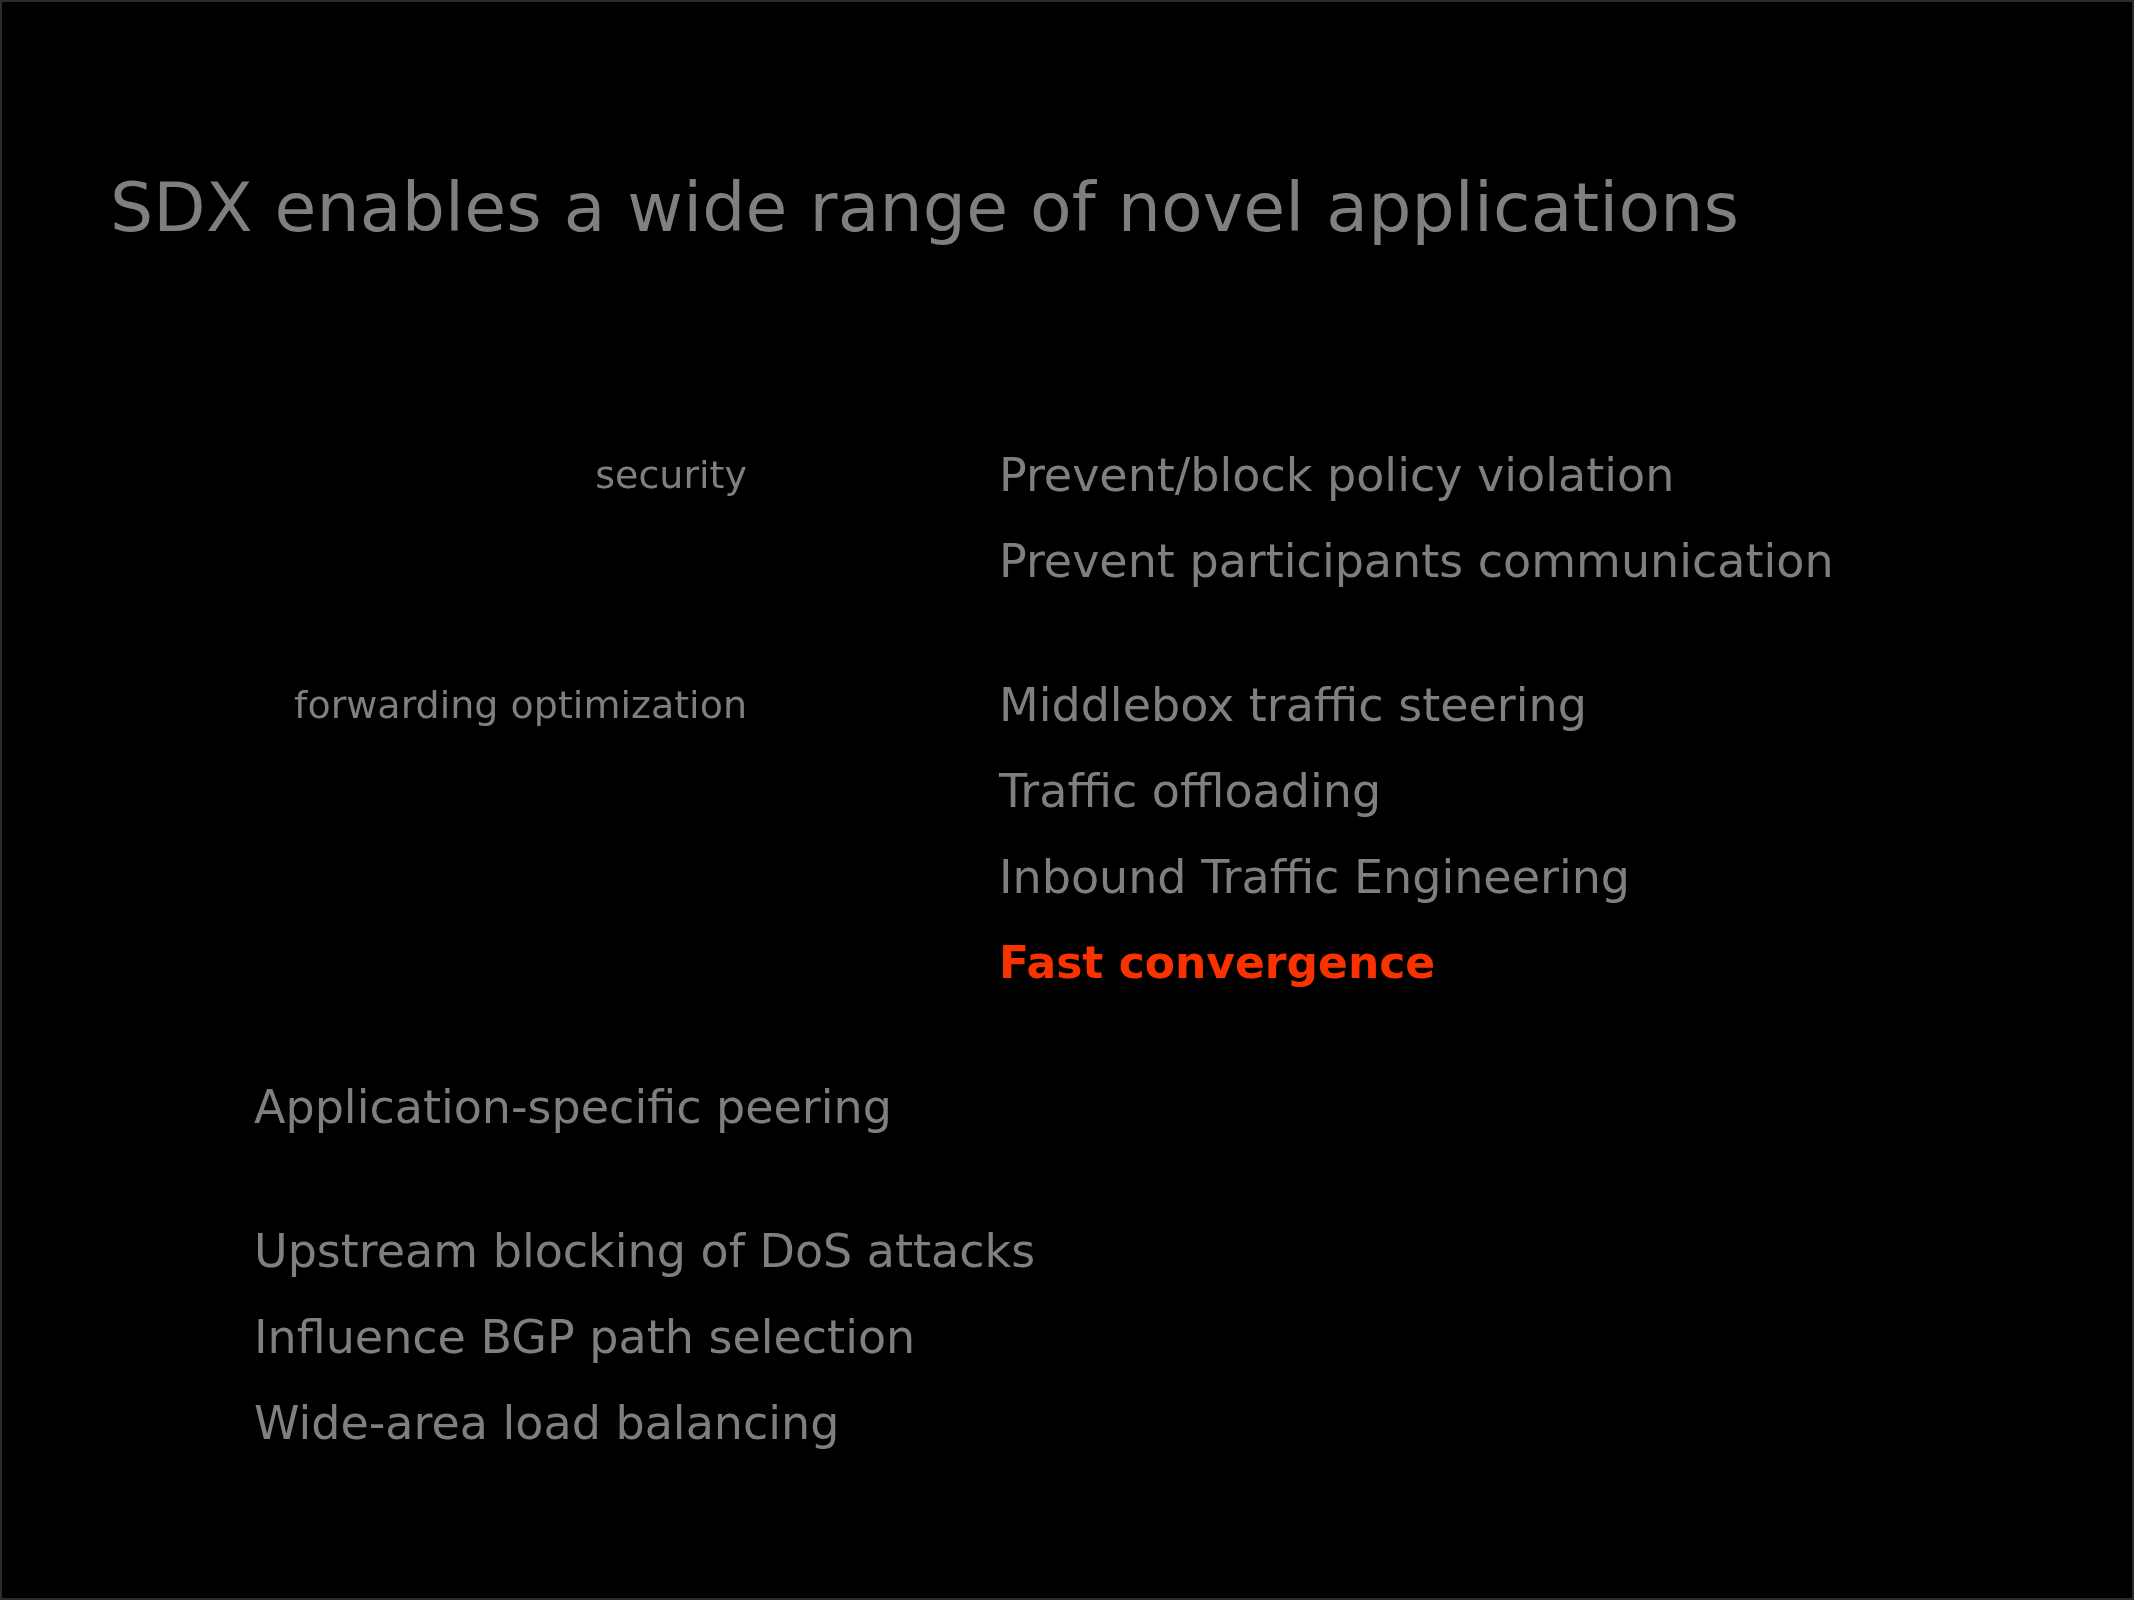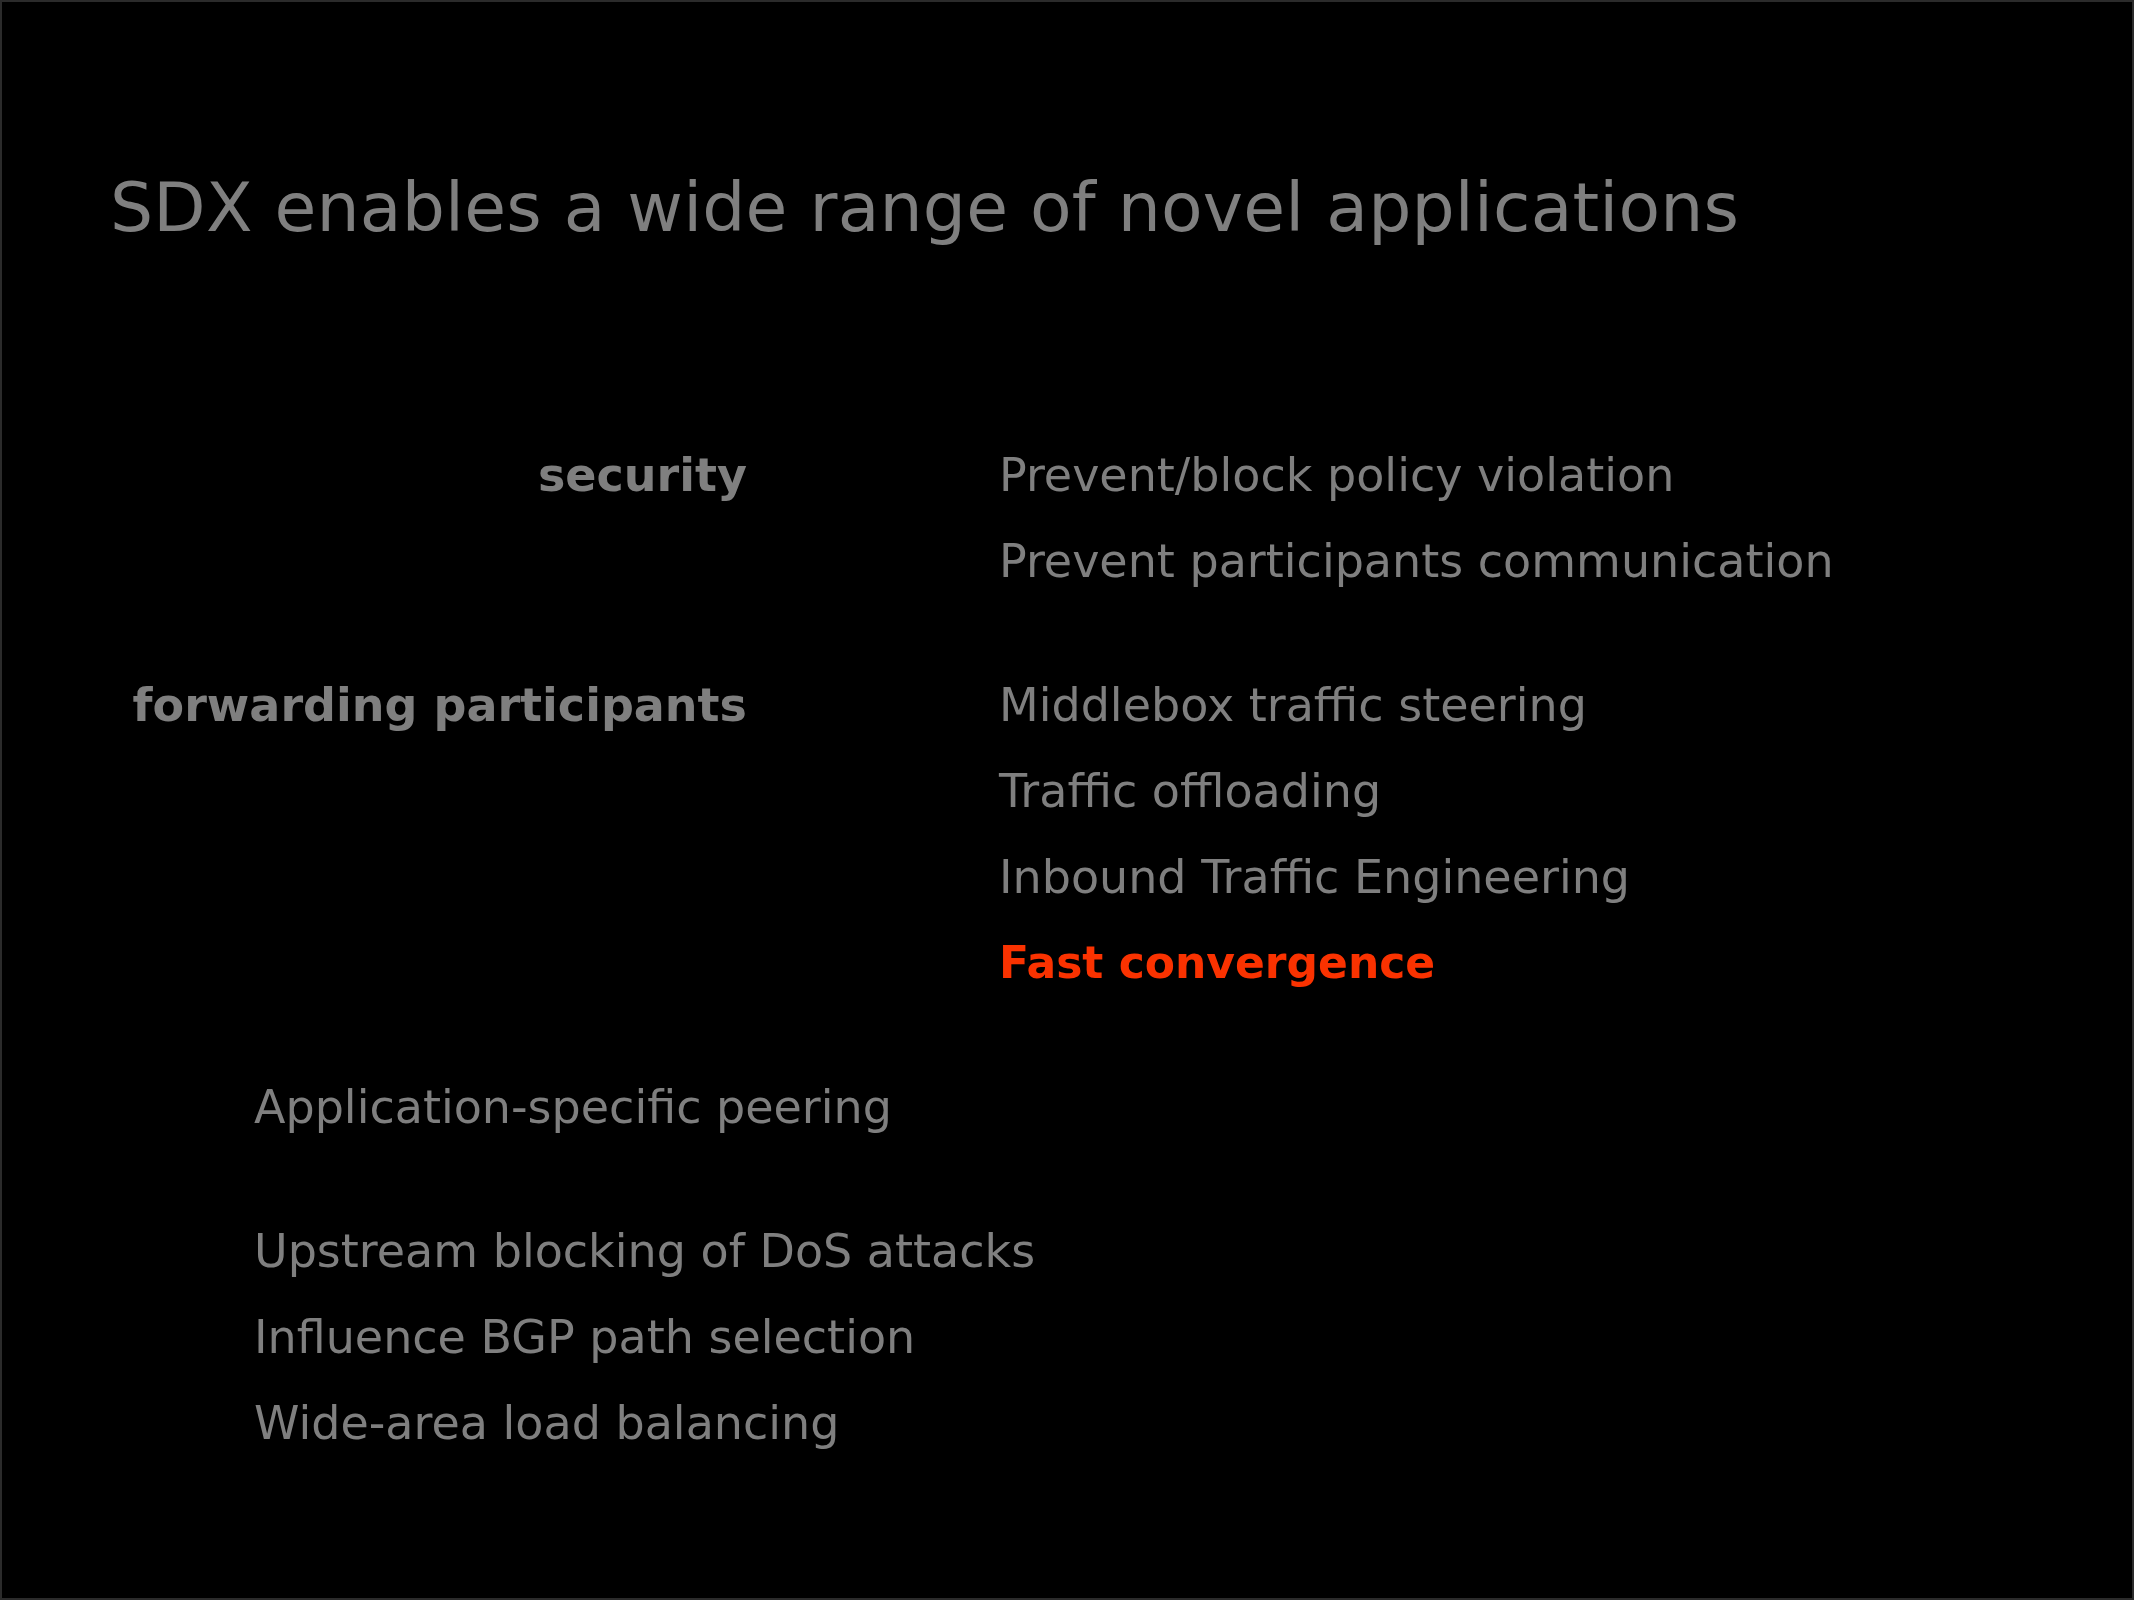--- a/index.html
+++ b/index.html
@@ -58,22 +58,22 @@
 
   .group-label-col {
     width: 745px;
     flex: 0 0 745px;
     text-align: right;
     box-sizing: border-box;
     padding-right: 0;
   }
 
   .group-label {
-    font-size: 46px;
-    font-weight: 700;
+    font-size: 38px;
+    font-weight: 400;
     line-height: 86px;
     color: #7f7f7f;
     white-space: nowrap;
   }
 
   .group-items-col {
     flex: 1 1 auto;
     padding-left: 252px;
     box-sizing: border-box;
   }
@@ -105,21 +105,21 @@
         <div class="group-label-col">
           <div class="group-label">security</div>
         </div>
         <div class="group-items-col">
           <div class="item">Prevent/block policy violation</div>
           <div class="item">Prevent participants communication</div>
         </div>
       </div>
       <div class="group">
         <div class="group-label-col">
-          <div class="group-label">forwarding participants</div>
+          <div class="group-label">forwarding optimization</div>
         </div>
         <div class="group-items-col">
           <div class="item">Middlebox traffic steering</div>
           <div class="item">Traffic offloading</div>
           <div class="item">Inbound Traffic Engineering</div>
           <div class="item highlight">Fast convergence</div>
         </div>
       </div>
       <div class="group">
         <div class="group-items-col">

